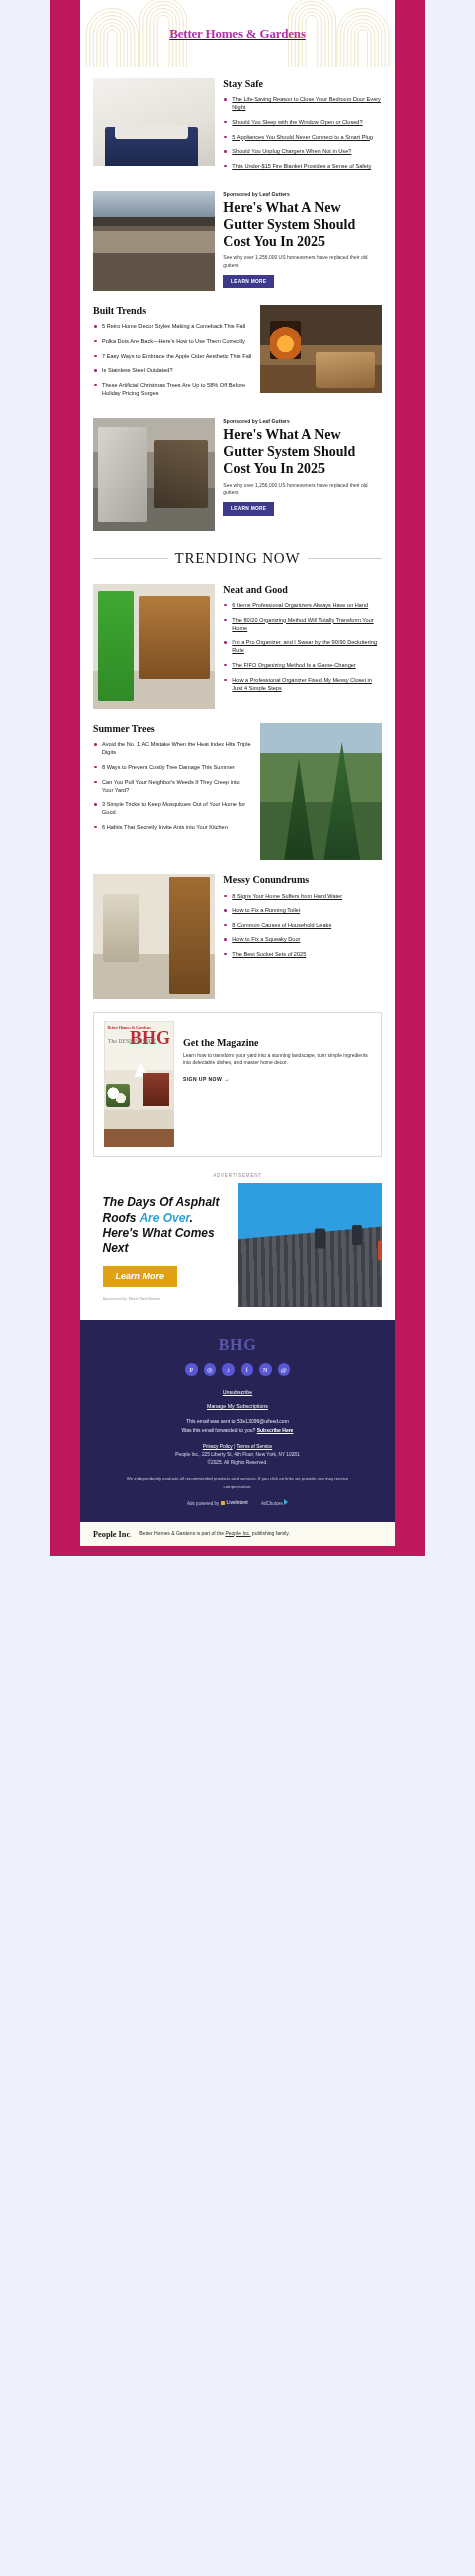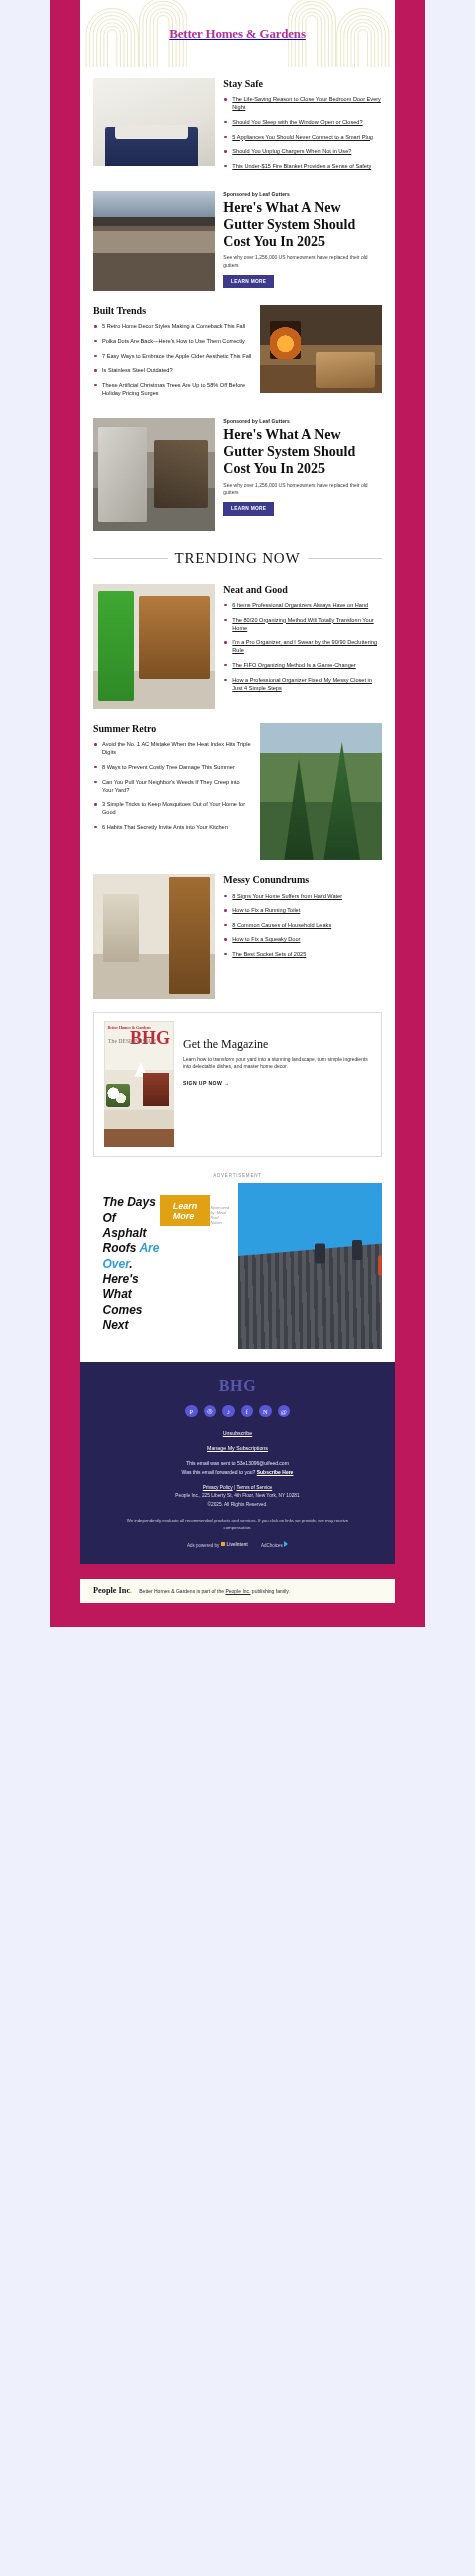--- a/index.html
+++ b/index.html
@@ -144,28 +144,28 @@
   .trending { display:flex; align-items:center; gap:7.1px; padding: 15.4px 13px 6px; }
   .trending .line { flex:1 1 auto; height:0.6px; background:#cfcfcf; }
   .trending .t-txt {
     font-family:"Liberation Serif", serif; font-size: 15px; letter-spacing: 0.8px; color:#161616;
   }
 
   
   .mag-box { margin: 9.5px 13px 6px; border:0.6px solid #dcdcdc; background:#fff;
     display:flex; gap:9.5px; padding:8.3px 9.5px; align-items:flex-start; }
   .mag-txt { flex:1 1 auto; padding-top: 15.4px; }
-  .mag-title { font-family:"Liberation Serif",serif; font-weight:400; font-size:12px; color:#111; margin-bottom:4px; }
+  .mag-title { font-family:"Liberation Serif",serif; font-weight:700; font-size:10px; color:#111; margin-bottom:4px; }
   .mag-desc { font-size:5px; color:#333; line-height:1.5; margin-bottom:5.3px; max-width: 255px;}
   .mag-cta { font-size:5.1px; font-weight:700; color:#111; letter-spacing:0.4px; text-decoration:none; }
 
   
   .adv-label { text-align:center; font-size:4.5px; color:#8b8b8b; letter-spacing:0.8px; padding: 10.7px 0 4.8px; }
   .ad-unit { margin: 0 13px 10.7px; background:#fff; display:flex; align-items:stretch; min-height: 89px; }
-  .ad-left { flex: 1 1 50%; padding: 12px 8.3px 6px 9.5px; display:flex; flex-direction:row; justify-content:center; }
+  .ad-left { flex: 1 1 50%; padding: 12px 8.3px 6px 9.5px; display:flex; flex-direction:column; justify-content:center; }
   .ad-head { font-size: 12px; font-weight: 700; font-style: italic; color:#111; line-height:1.28; margin-bottom: 9.5px; }
   .ad-head .hl { color:#2f9fd6; }
   .ad-btn { display:inline-block; align-self:flex-start; background:#e0a112; color:#fff;
     font-size: 9px; font-weight:700; font-style:italic; padding: 5.3px 13px; text-decoration:none; }
   .ad-spon { font-size: 3.9px; font-style: italic; color:#9a9a9a; margin-top: 9.5px; }
   .ad-right { flex: 1 1 50%; position:relative; overflow:hidden;
      background:linear-gradient(180deg,#2f9ee0 0 46%,#6d7177 46% 78%,#4a4f55 78% 100%); }
   .ad-right::before{content:"";position:absolute;left:-6%;top:40%;width:112%;height:64%;
      background:repeating-linear-gradient(94deg,#55585e 0 4.2px,#3e4147 4.2px 7.7px);transform:rotate(-5deg);}
   .ad-right::after{content:"";position:absolute;right:14%;top:34%;width:9.5px;height:20px;
@@ -185,22 +185,22 @@
   .f-legal { color:#dedcee; font-size:4.8px; line-height:1.7; margin-bottom: 8.3px; }
   .f-legal a { color:#fff; text-decoration:underline; }
   .f-disc { color:#c9c7e0; font-size:4.3px; line-height:1.7; margin-bottom: 9.5px; padding:0 24px; }
   .adrow { display:flex; justify-content:center; align-items:center; gap:13px; }
   .adrow span { color:#c9c7e0; font-size:4.5px; }
   .li-badge { display:inline-flex; align-items:center; gap:1.8px; color:#f0a830; font-size:4.5px; font-weight:700; }
   .li-sq { width:4.2px;height:4.2px;background:#f0a830;border-radius:0.6px; display:inline-block;}
   .ac-tri { width:0;height:0;border-left:4.2px solid #2fb4d8;border-top:3px solid transparent;
     border-bottom:3px solid transparent; display:inline-block; }
 
-  .people-bar { background:#fcfbf2; margin:15px 30px; padding: 7.7px 13px; display:flex;
-    align-items:center; gap:7.1px; }
+  .people-bar { background:#fcfbf2; margin:0 30px; padding: 7.7px 13px; display:flex;
+    gap:7.1px; }
   .people-logo { font-family:"Liberation Serif",serif; font-size:8.3px; font-weight:700; color:#111; white-space:nowrap;}
   .people-logo .dot { color:#e0b400; }
   .people-txt { font-size:5px; color:#2a2a2a; }
   .people-txt a { color:#2a2a2a; text-decoration:underline; }
   .tail { height: 9.5px; }
 </style>
 </head>
 <body>
 
 <div class="email">
@@ -327,21 +327,21 @@
           <li><a href="#">How a Professional Organizer Fixed My Messy Closet in Just 4 Simple Steps</a></li>
         </ul>
       </div>
     </div>
 
     <div class="section reverse">
       <div class="col-img">
         <div class="ph ph-trees"></div>
       </div>
       <div class="col-txt">
-        <div class="sec-title">Summer Retro</div>
+        <div class="sec-title">Summer Trees</div>
         <ul class="links plain">
           <li><span>Avoid the No. 1 AC Mistake When the Heat Index Hits Triple Digits</span></li>
           <li><span>8 Ways to Prevent Costly Tree Damage This Summer</span></li>
           <li><span>Can You Pull Your Neighbor's Weeds If They Creep into Your Yard?</span></li>
           <li><span>3 Simple Tricks to Keep Mosquitoes Out of Your Home for Good</span></li>
           <li><span>6 Habits That Secretly Invite Ants into Your Kitchen</span></li>
         </ul>
       </div>
     </div>
 

